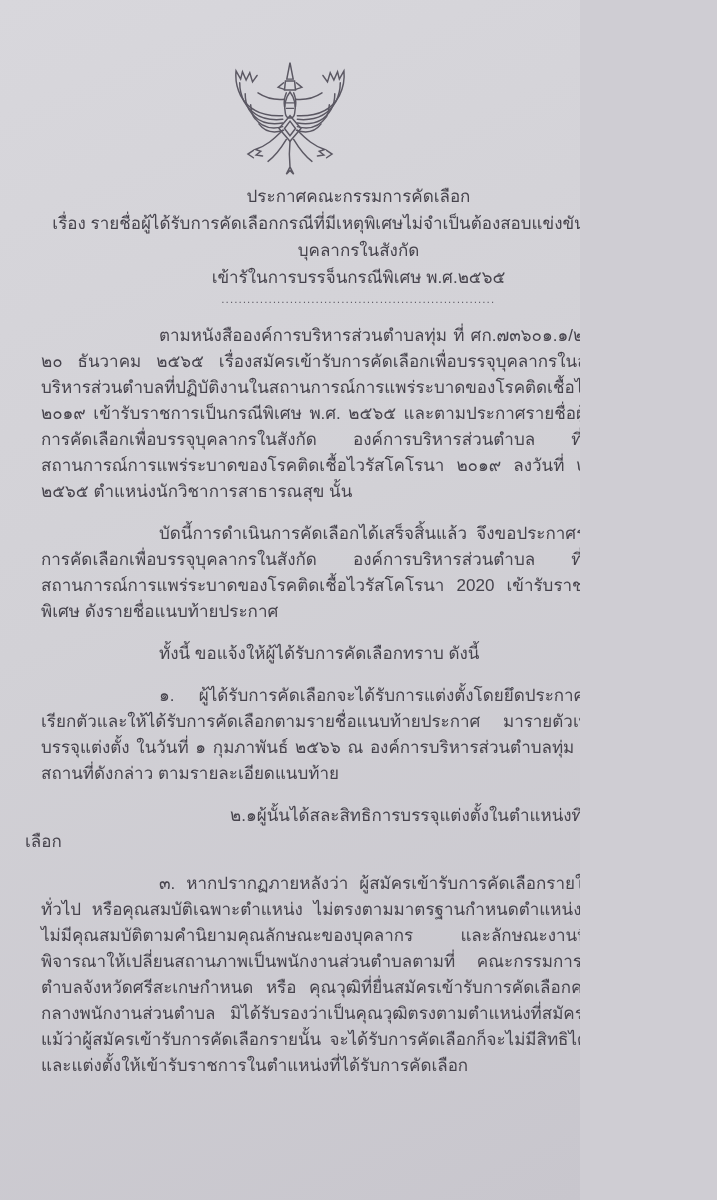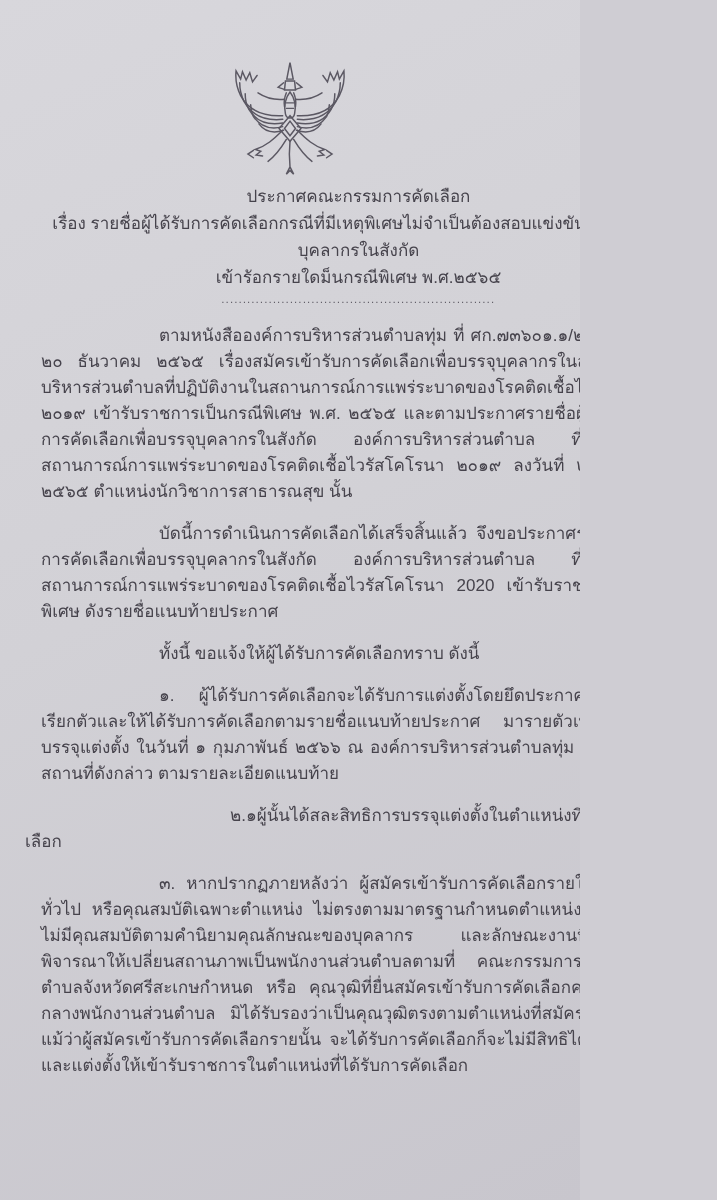--- a/index.html
+++ b/index.html
@@ -77,21 +77,21 @@
         <path d="M110,100 L116,104 L110,108"></path>
       </g>
     </svg>
   </div>
 
   <div class="content">
 
     <div class="title-block">
       <div>ประกาศคณะกรรมการคัดเลือก</div>
       <div>เรื่อง  รายชื่อผู้ได้รับการคัดเลือกกรณีที่มีเหตุพิเศษไม่จำเป็นต้องสอบแข่งขัน กรณีบรรจุบุคลากรในสังกัด</div>
-      <div>เข้ารัอกรายใดม็นกรณีพิเศษ พ.ศ.๒๕๖๕</div>
+      <div>เข้ารัในการบรรจ็นกรณีพิเศษ พ.ศ.๒๕๖๕</div>
     </div>
 
     <div class="dots">................................................................</div>
 
     <p class="para">ตามหนังสือองค์การบริหารส่วนตำบลทุ่ม ที่ ศก.๗๓๖๐๑.๑/๒๓๒๓ ลงวันที่ ๒๐ ธันวาคม ๒๕๖๕ เรื่องสมัครเข้ารับการคัดเลือกเพื่อบรรจุบุคลากรในสังกัดองค์การบริหารส่วนตำบลที่ปฏิบัติงานในสถานการณ์การแพร่ระบาดของโรคติดเชื้อไวรัสโคโรนา ๒๐๑๙  เข้ารับราชการเป็นกรณีพิเศษ พ.ศ. ๒๕๖๕ และตามประกาศรายชื่อผู้มีสิทธิเข้ารับการคัดเลือกเพื่อบรรจุบุคลากรในสังกัด องค์การบริหารส่วนตำบล ที่ปฏิบัติงานในสถานการณ์การแพร่ระบาดของโรคติดเชื้อไวรัสโคโรนา ๒๐๑๙  ลงวันที่ ๒๗ ธันวาคม ๒๕๖๕  ตำแหน่งนักวิชาการสาธารณสุข นั้น</p>
     <p class="para">บัดนี้การดำเนินการคัดเลือกได้เสร็จสิ้นแล้ว จึงขอประกาศรายชื่อผู้ได้รับการคัดเลือกเพื่อบรรจุบุคลากรในสังกัด องค์การบริหารส่วนตำบล ที่ปฏิบัติงานในสถานการณ์การแพร่ระบาดของโรคติดเชื้อไวรัสโคโรนา 2020 เข้ารับราชการเป็นกรณีพิเศษ ดังรายชื่อแนบท้ายประกาศ</p>
     <p class="para">ทั้งนี้ ขอแจ้งให้ผู้ได้รับการคัดเลือกทราบ ดังนี้</p>
     <p class="para">๑. ผู้ได้รับการคัดเลือกจะได้รับการแต่งตั้งโดยยึดประกาศนี้เป็นหนังสือเรียกตัวและให้ได้รับการคัดเลือกตามรายชื่อแนบท้ายประกาศ มารายตัวเพื่อเข้ารับการบรรจุแต่งตั้ง ในวันที่ ๑  กุมภาพันธ์ ๒๕๖๖ ณ องค์การบริหารส่วนตำบลทุ่ม ตามวัน เวลา สถานที่ดังกล่าว ตามรายละเอียดแนบท้าย</p>
     <p class="sub">๒.๑ผู้นั้นได้สละสิทธิการบรรจุแต่งตั้งในตำแหน่งที่ได้รับการคัดเลือก</p>
     <p class="para">๓. หากปรากฏภายหลังว่า ผู้สมัครเข้ารับการคัดเลือกรายใดมีคุณสมบัติทั่วไป หรือคุณสมบัติเฉพาะตำแหน่ง ไม่ตรงตามมาตรฐานกำหนดตำแหน่งที่สมัคร หรือไม่มีคุณสมบัติตามคำนิยามคุณลักษณะของบุคลากร และลักษณะงานที่จะได้รับการพิจารณาให้เปลี่ยนสถานภาพเป็นพนักงานส่วนตำบลตามที่ คณะกรรมการพนักงานส่วนตำบลจังหวัดศรีสะเกษกำหนด หรือ คุณวุฒิที่ยื่นสมัครเข้ารับการคัดเลือกคณะกรรมการกลางพนักงานส่วนตำบล มิได้รับรองว่าเป็นคุณวุฒิตรงตามตำแหน่งที่สมัครคัดเลือก ถึงแม้ว่าผู้สมัครเข้ารับการคัดเลือกรายนั้น จะได้รับการคัดเลือกก็จะไม่มีสิทธิไดรับการบรรจุและแต่งตั้งให้เข้ารับราชการในตำแหน่งที่ได้รับการคัดเลือก</p>

